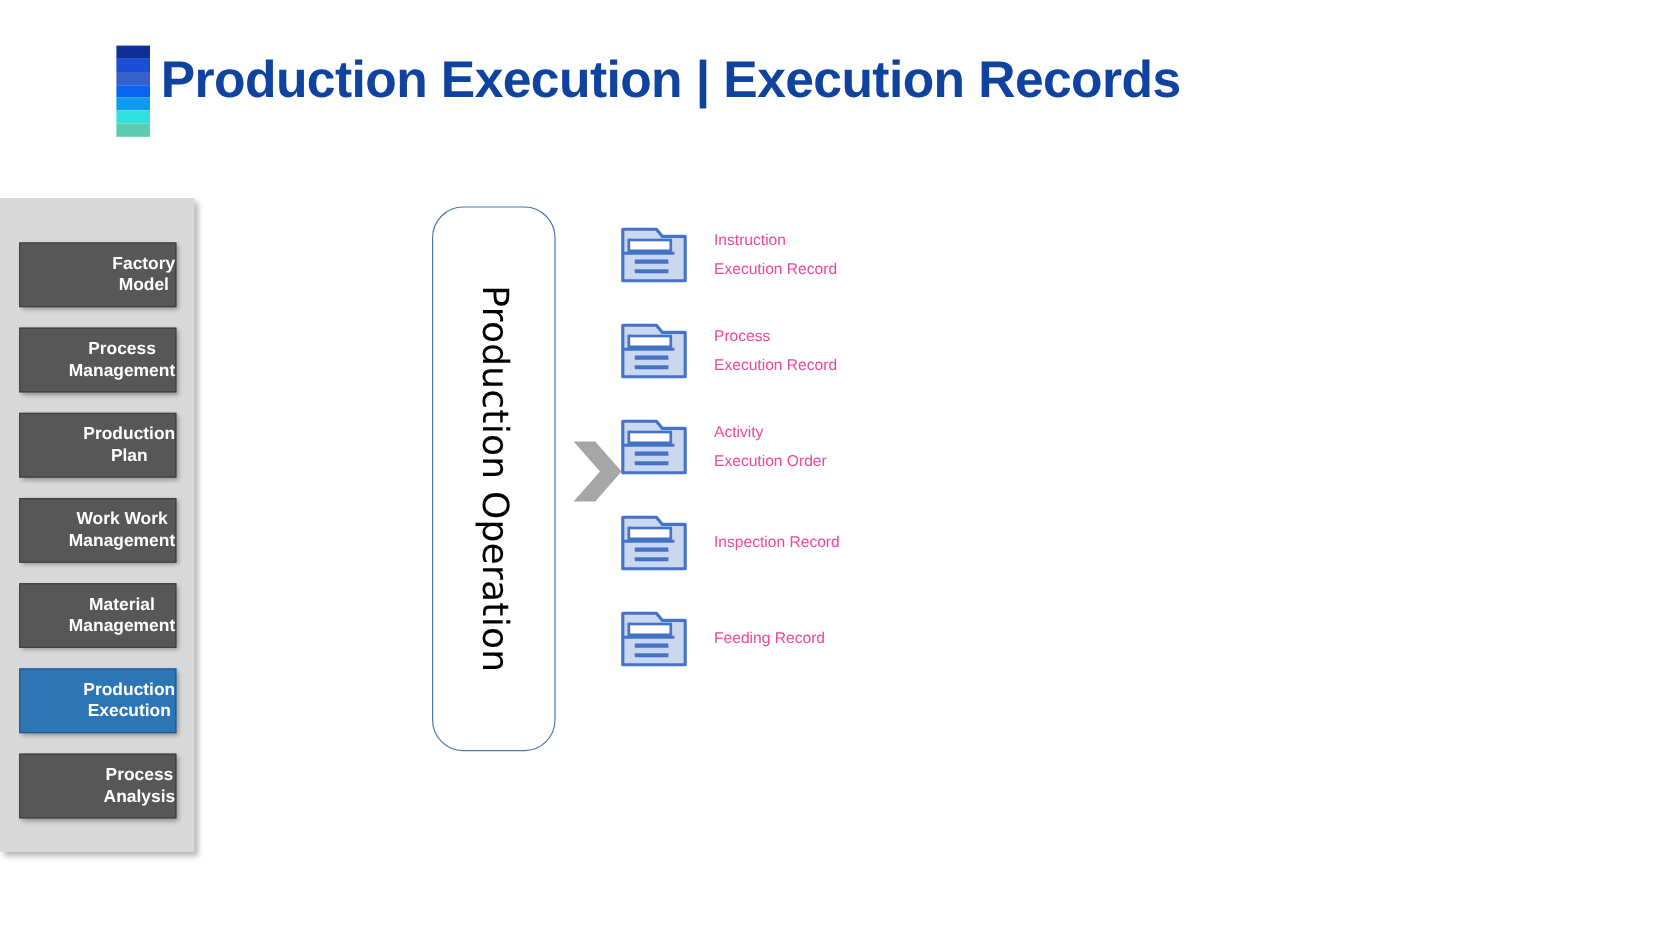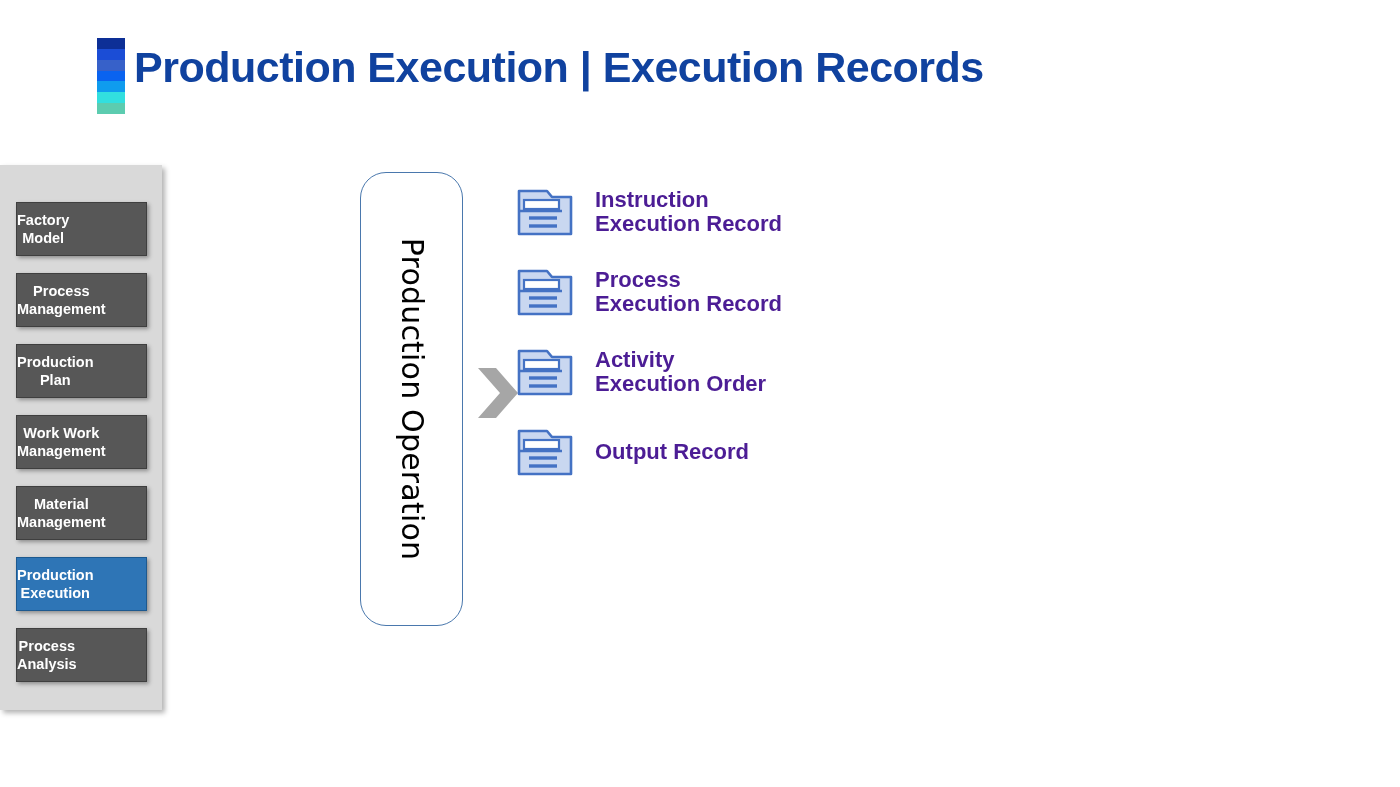--- a/index.html
+++ b/index.html
@@ -68,21 +68,21 @@
   .sidebar-item {
     width: 131px;
     height: 54px;
     margin-bottom: 17px;
     background: #575757;
     border: 1px solid #3f3f3f;
     box-sizing: border-box;
     box-shadow: 2px 2px 4px rgba(0,0,0,0.35);
     display: flex;
     align-items: center;
-    justify-content: flex-start;
+    justify-content: flex-end;
     text-align: center;
     color: #ffffff;
     font-size: 14.5px;
     font-weight: bold;
     line-height: 18px;
     cursor: pointer;
   }
   .sidebar-item.active {
     background: #2e75b6;
     border: 1px solid #1d598f;
@@ -139,23 +139,23 @@
     display: flex;
     align-items: center;
   }
   .record-icon {
     width: 56px;
     height: 50px;
     flex: 0 0 56px;
     margin-right: 22px;
   }
   .record-label {
-    font-size: 22px;
-    font-weight: bold;
-    color: #4c1d95;
+    font-size: 13px;
+    font-weight: normal;
+    color: #ec4899;
     line-height: 24.5px;
     white-space: pre-line;
   }
 </style>
 </head>
 <body>
 
 <div id="title-bar">
   <div id="logo-mark">
       <div class="band" style="background: rgb(13, 47, 150);"></div>
@@ -247,15 +247,25 @@
 Execution Order</span>
     </div>
     <div class="record-row">
       <span class="record-icon"><svg width="56" height="50" viewBox="0 0 56 50" xmlns="http://www.w3.org/2000/svg">
           <path d="M2 4 H30 L35 10 H54 V47 H2 Z" fill="#C9D7F0" stroke="#4472C4" stroke-width="2.6" stroke-linejoin="round"></path>
           <rect x="7" y="13" width="35" height="9" fill="#ffffff" stroke="#4472C4" stroke-width="2.2"></rect>
           <line x1="2" y1="24" x2="45" y2="24" stroke="#4472C4" stroke-width="2.6"></line>
           <line x1="12" y1="31" x2="40" y2="31" stroke="#4472C4" stroke-width="3.4"></line>
           <line x1="12" y1="39" x2="40" y2="39" stroke="#4472C4" stroke-width="3.4"></line>
         </svg></span>
-      <span class="record-label">Output Record</span>
+      <span class="record-label">Inspection Record</span>
+    </div>
+    <div class="record-row">
+      <span class="record-icon"><svg width="56" height="50" viewBox="0 0 56 50" xmlns="http://www.w3.org/2000/svg">
+          <path d="M2 4 H30 L35 10 H54 V47 H2 Z" fill="#C9D7F0" stroke="#4472C4" stroke-width="2.6" stroke-linejoin="round"></path>
+          <rect x="7" y="13" width="35" height="9" fill="#ffffff" stroke="#4472C4" stroke-width="2.2"></rect>
+          <line x1="2" y1="24" x2="45" y2="24" stroke="#4472C4" stroke-width="2.6"></line>
+          <line x1="12" y1="31" x2="40" y2="31" stroke="#4472C4" stroke-width="3.4"></line>
+          <line x1="12" y1="39" x2="40" y2="39" stroke="#4472C4" stroke-width="3.4"></line>
+        </svg></span>
+      <span class="record-label">Feeding Record</span>
     </div>
   </div>
 
 </body></html>

